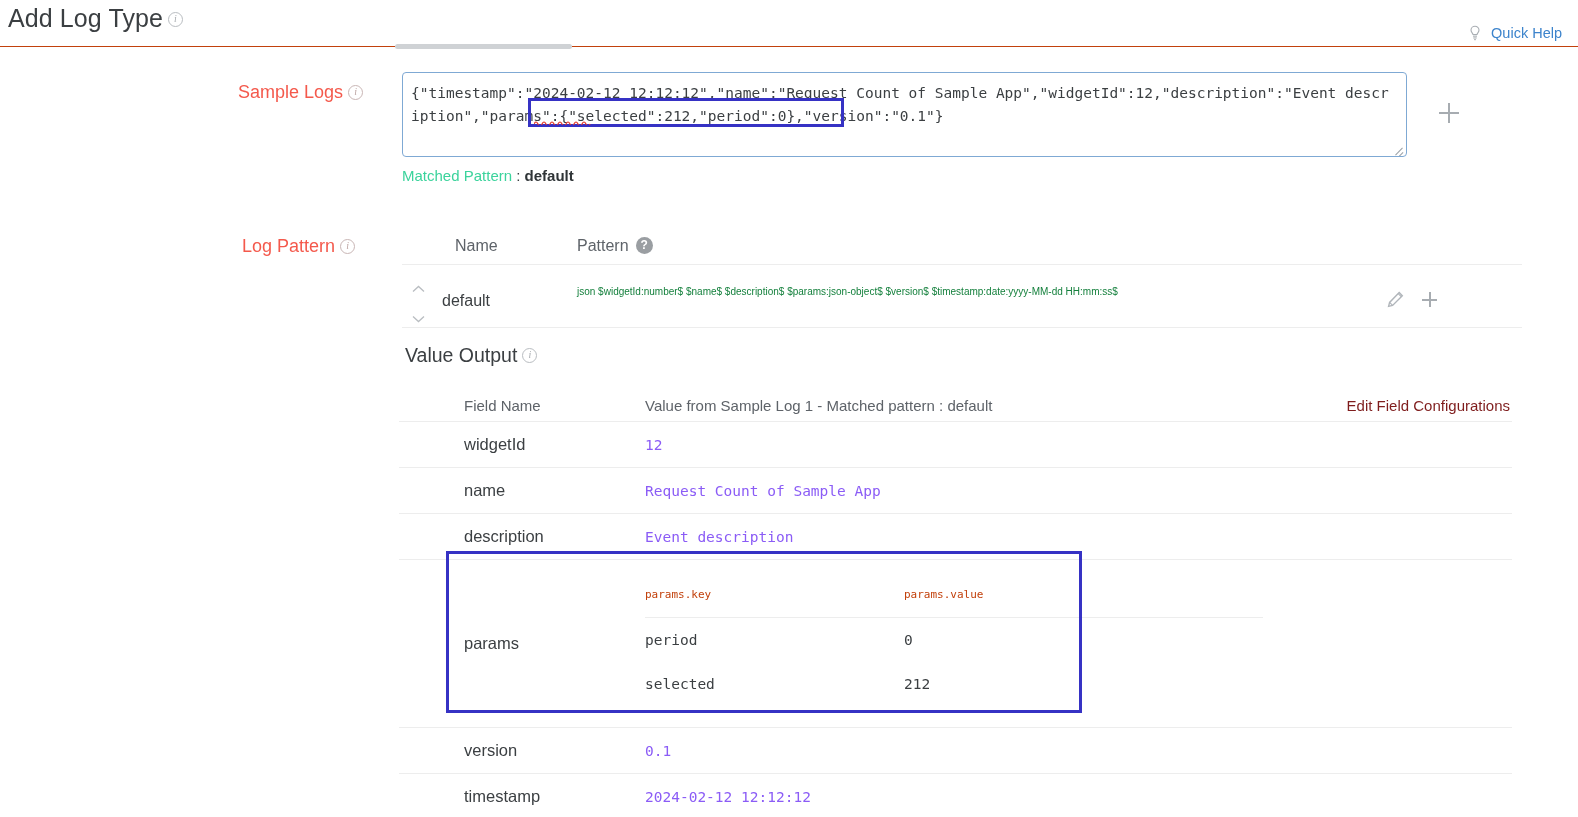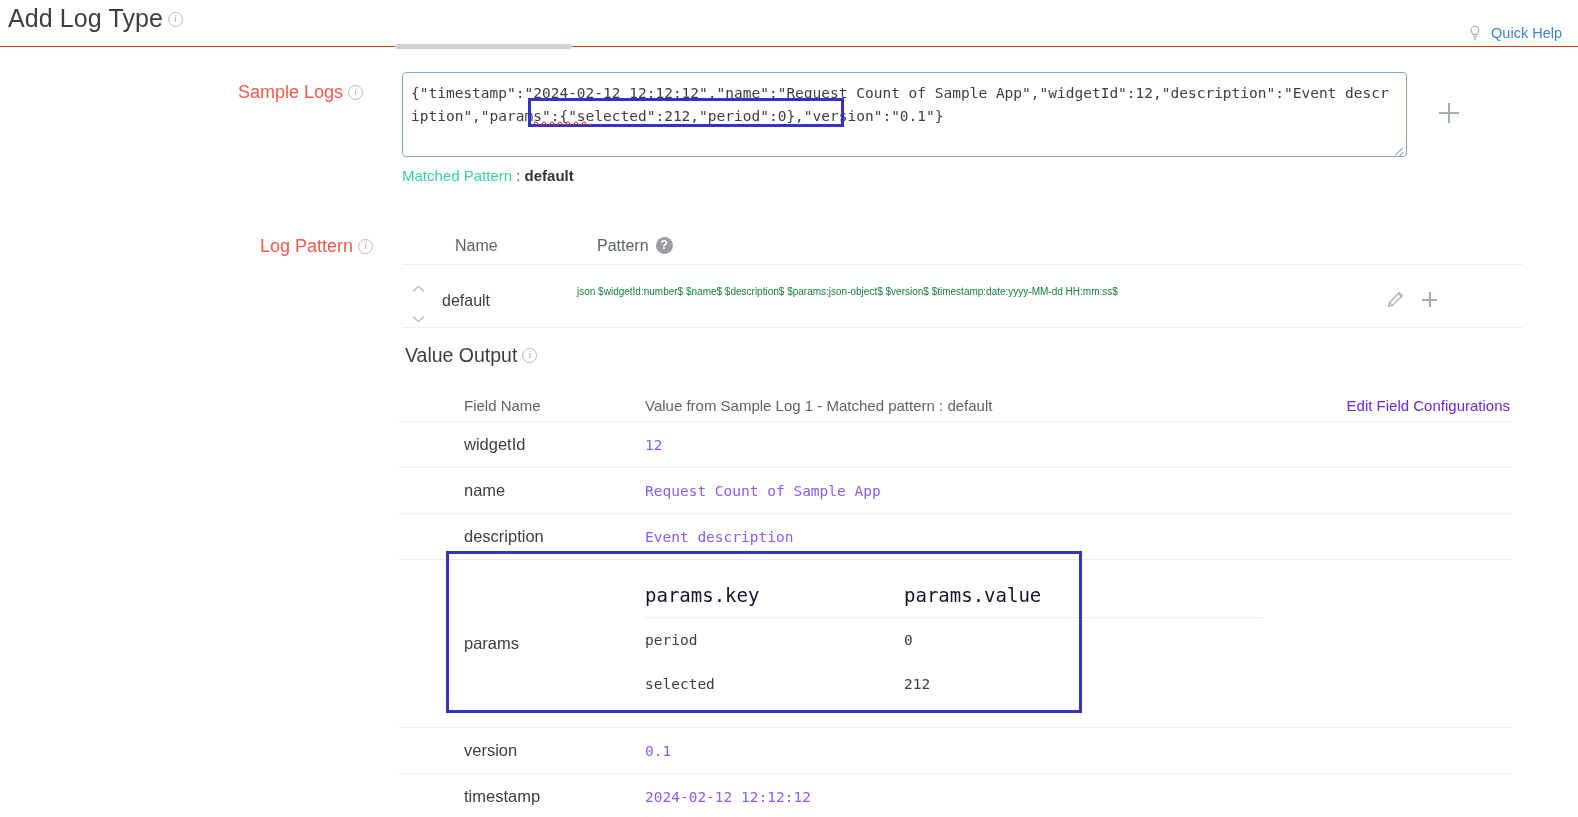--- a/index.html
+++ b/index.html
@@ -209,38 +209,38 @@
     left: 402px;
     top: 167px;
     font-size: 15px;
     white-space: nowrap;
   }
   .matched-pattern .mp-label { color: #3bd39c; }
   .matched-pattern .mp-sep   { color: #3b3f42; }
   .matched-pattern .mp-value { color: #2f3437; font-weight: bold; }
 
   
-  .logpattern-label { left: 260px; top: 236px; }
+  .logpattern-label { left: 242px; top: 236px; }
 
   .pattern-table {
     position: absolute;
     left: 402px;
     top: 228px;
     width: 1120px;
   }
   .pt-head {
     display: flex;
     align-items: center;
     height: 36px;
     font-size: 16px;
     color: #5e6369;
     border-bottom: 1px solid #ededed;
   }
   .pt-head .col-name { width: 175px; padding-left: 53px; box-sizing: border-box; }
-  .pt-head .col-pattern { flex: 1; margin-left: 20px; }
+  .pt-head .col-pattern { flex: 1; }
   .q-icon {
     display: inline-block;
     width: 17px;
     height: 17px;
     border-radius: 50%;
     background: #9a9ea2;
     color: #fff;
     font-size: 12px;
     font-weight: bold;
     text-align: center;
@@ -313,21 +313,21 @@
     display: flex;
     align-items: center;
     height: 32px;
     color: #5e6369;
     font-size: 15px;
     border-bottom: 1px solid #ededed;
   }
   .out-head .c-field { width: 246px; padding-left: 65px; box-sizing: border-box; }
   .out-head .c-value { flex: 1; }
   .out-head .c-edit {
-    color: #6d28d9;
+    color: #7f1d1d;
     cursor: pointer;
     padding-right: 2px;
     white-space: nowrap;
   }
   .out-row {
     display: flex;
     align-items: center;
     height: 45px;
     border-bottom: 1px solid #ededed;
   }
@@ -358,22 +358,22 @@
     padding-top: 12px;
     box-sizing: border-box;
   }
   .nested-table { width: 618px; }
   .nested-head {
     display: flex;
     height: 45px;
     align-items: center;
     border-bottom: 1px solid #ededed;
     font-family: "DejaVu Sans Mono", monospace;
-    font-size: 19px;
-    color: #0f172a;
+    font-size: 11px;
+    color: #c2410c;
   }
   .nested-row {
     display: flex;
     height: 44px;
     align-items: center;
     font-family: "DejaVu Sans Mono", monospace;
     font-size: 14.5px;
     color: #3b3f42;
   }
   .nested-k { width: 259px; }

